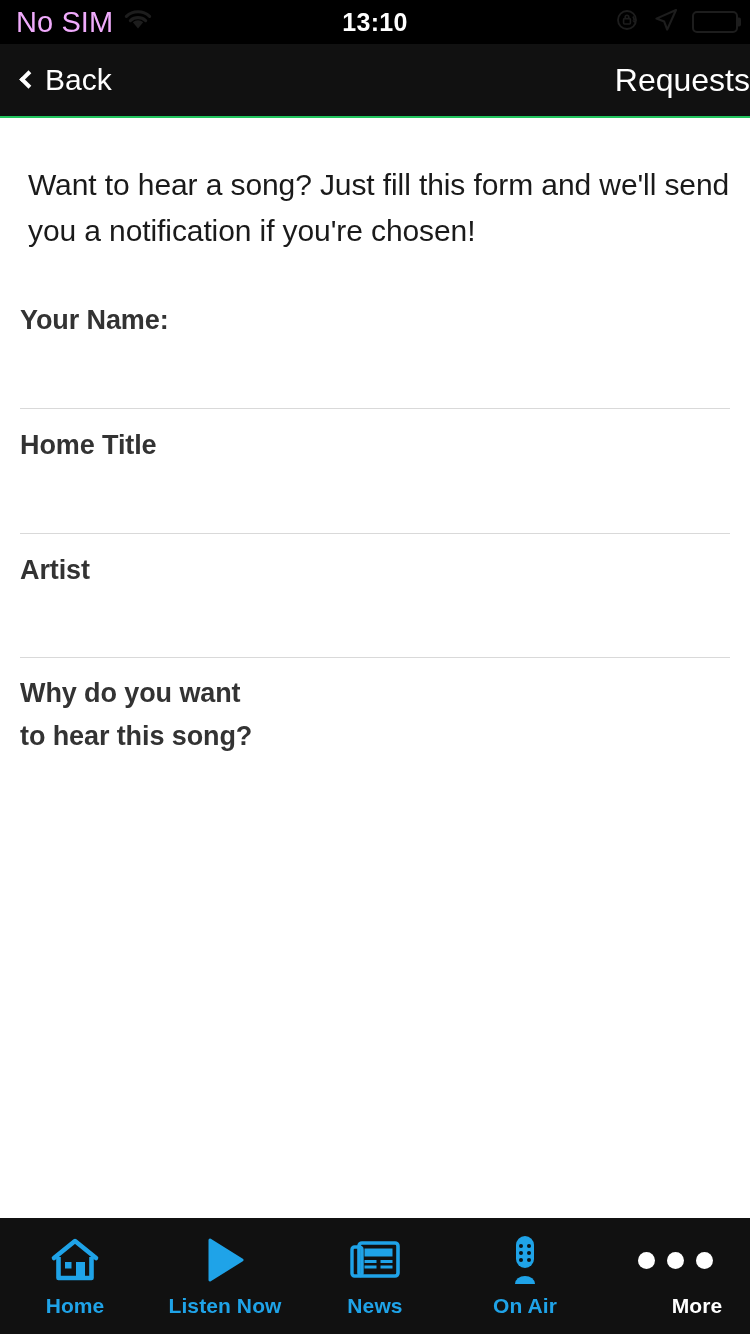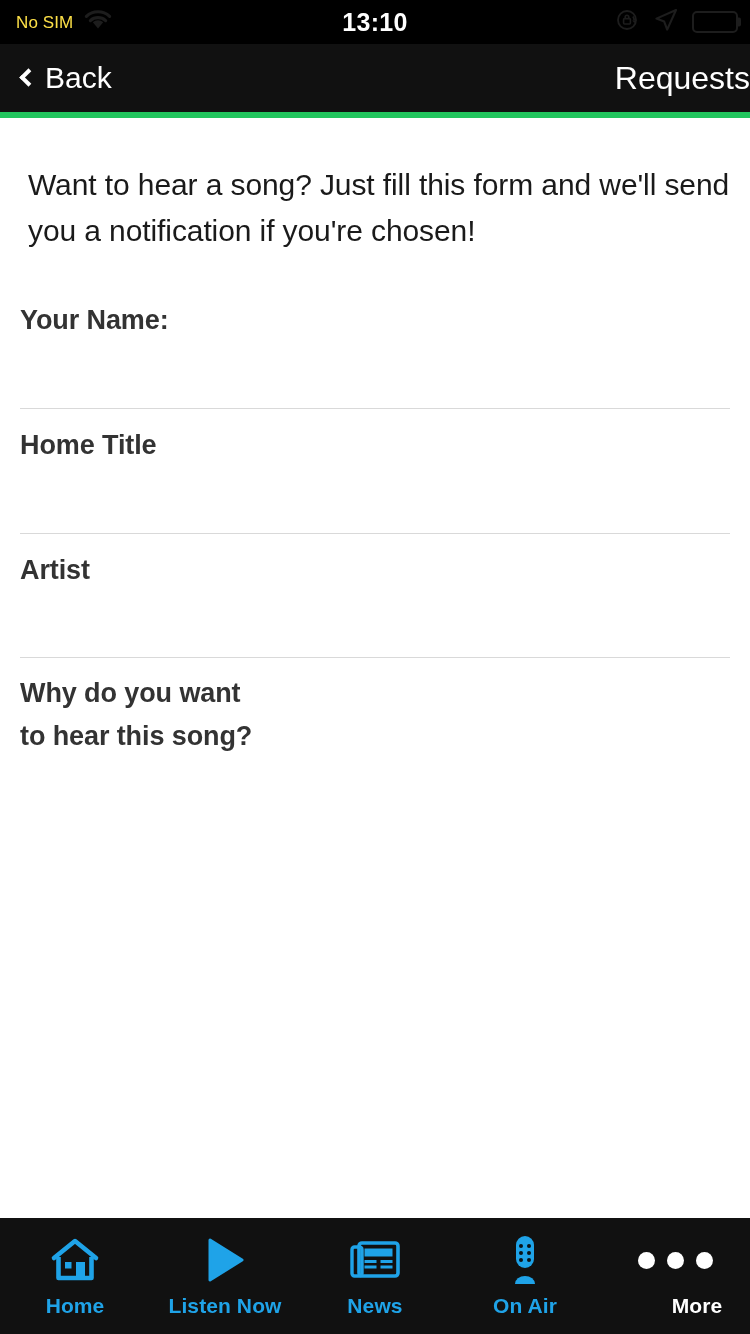--- a/index.html
+++ b/index.html
@@ -28,23 +28,23 @@
     display:flex;
     align-items:center;
     color:#1c1c1c;
   }
   .sb-left {
     position:absolute;
     left:16px; top:0; bottom:0;
     display:flex; align-items:center; gap:10px;
   }
   .sb-carrier {
-    font-size:17px;
+    font-size:29px;
     letter-spacing:0.1px;
-    color:#fde047;
+    color:#f0abfc;
     line-height:1;
     text-align:right;
   }
   .sb-center {
     position:absolute;
     left:0; right:0; top:0; bottom:0;
     display:flex; align-items:center; justify-content:center;
     pointer-events:none;
   }
   .sb-time {
@@ -79,21 +79,21 @@
     background:#1d1d1d;
     border-radius:0 2px 2px 0;
   }
 
   
   .navbar {
     position:relative;
     flex:0 0 74px;
     height:74px;
     background:#111111;
-    border-bottom:6px solid #22c55e;
+    border-bottom:2px solid #22c55e;
     display:flex;
     align-items:center;
   }
   .nav-back {
     position:absolute;
     left:18px;
     display:flex;
     align-items:center;
     gap:10px;
     cursor:pointer;

